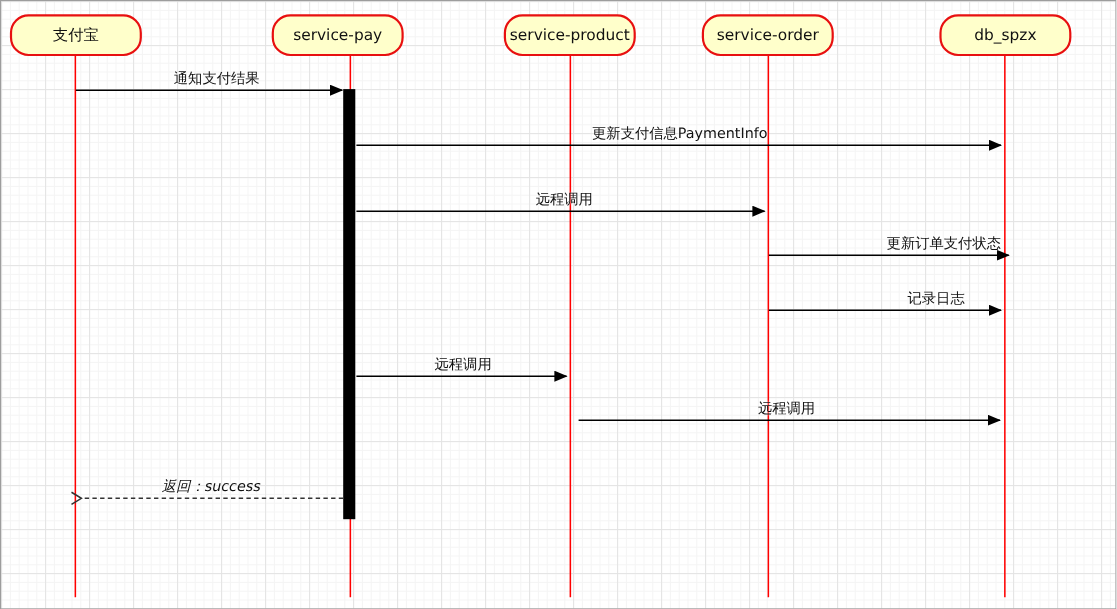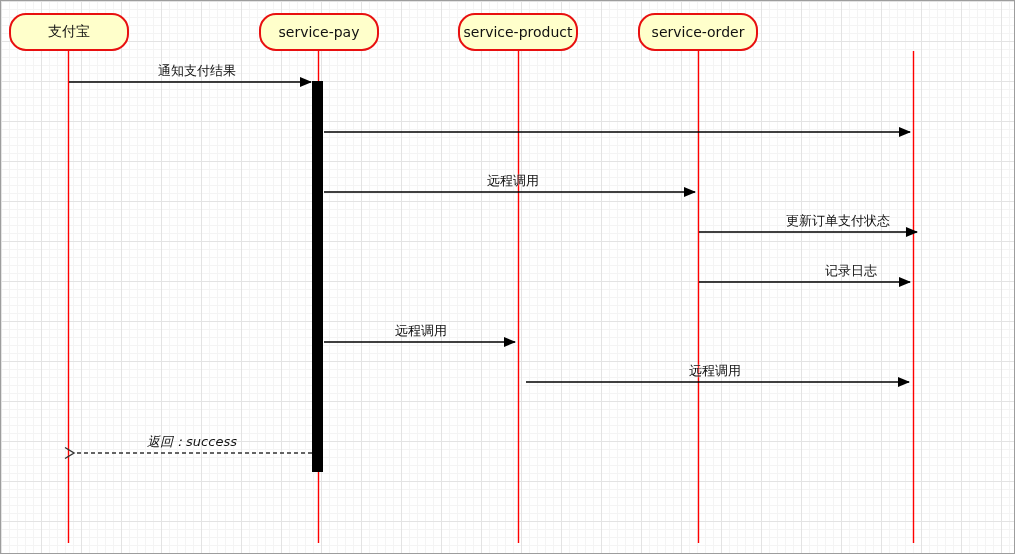--- a/index.html
+++ b/index.html
@@ -73,31 +73,35 @@
     <line x1="698" y1="231" x2="916" y2="231" stroke="#000" stroke-width="1.3" marker-end="url(#mArrow)"></line>
     <line x1="698" y1="281" x2="909" y2="281" stroke="#000" stroke-width="1.3" marker-end="url(#mArrow)"></line>
     <line x1="323" y1="341" x2="514" y2="341" stroke="#000" stroke-width="1.3" marker-end="url(#mArrow)"></line>
     <line x1="525" y1="381" x2="908" y2="381" stroke="#000" stroke-width="1.3" marker-end="url(#mArrow)"></line>
     <line x1="311" y1="452" x2="73" y2="452" stroke="#333" stroke-width="1.3" stroke-dasharray="4 3" marker-end="url(#mOpen)"></line>
   </svg>
 
   <div class="actor" style="left:8px">
       <span>支付宝</span>
     </div>
-  <div class="actor" style="left:258px">
+  <div class="actor" style="left:246px">
       <span>service-pay</span>
     </div>
   <div class="actor" style="left:637px">
       <span>service-order</span>
     </div>
   <div class="actor" style="left:457px">
       <span>service-product</span>
     </div>
+  <div class="actor" style="left:853px">
+      <span>db_spzx</span>
+    </div>
 
   <div class="msg-label" style="left:196px;top:61px">通知支付结果</div>
+  <div class="msg-label" style="left:617px;top:111px">更新支付信息PaymentInfo</div>
   <div class="msg-label" style="left:512px;top:171px">远程调用</div>
-  <div class="msg-label" style="left:837px;top:211px">更新订单支付状态</div>
+  <div class="msg-label" style="left:857px;top:211px">更新订单支付状态</div>
   <div class="msg-label" style="left:850px;top:261px">记录日志</div>
   <div class="msg-label" style="left:420px;top:321px">远程调用</div>
   <div class="msg-label" style="left:714px;top:361px">远程调用</div>
   <div class="msg-label return" style="left:191px;top:432px">返回：success</div>
 
 </div>
 
 </body></html>

